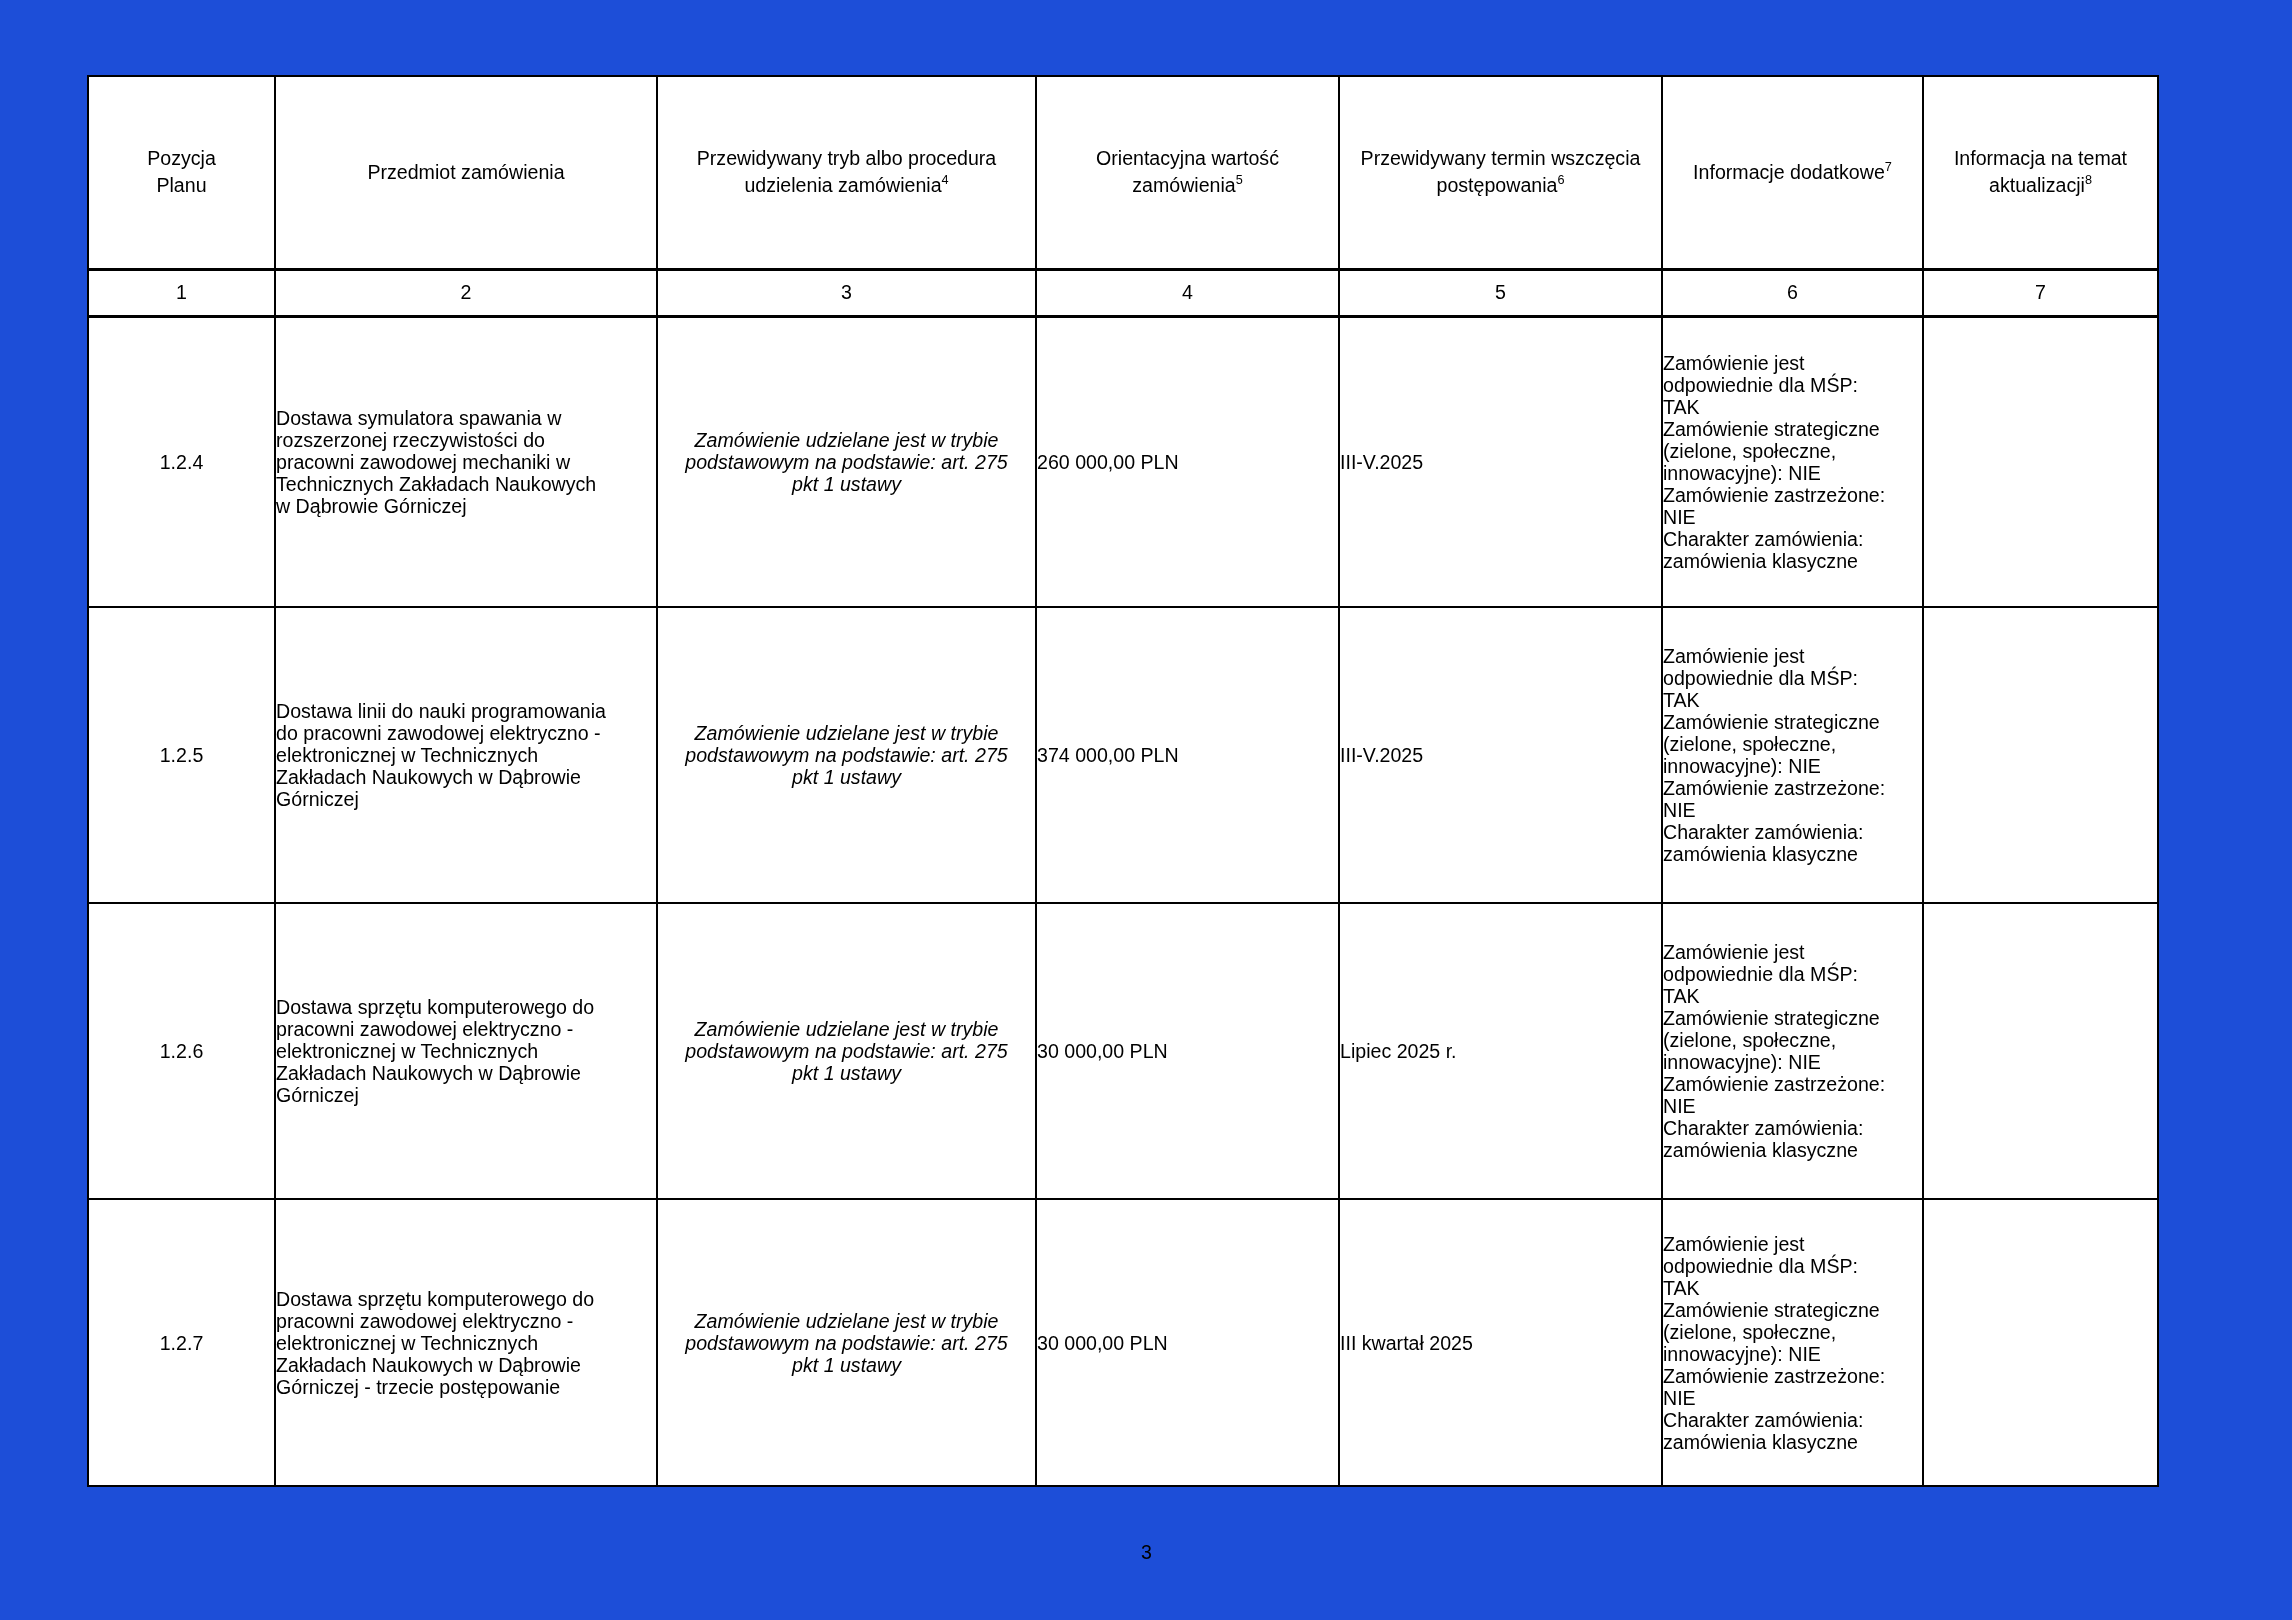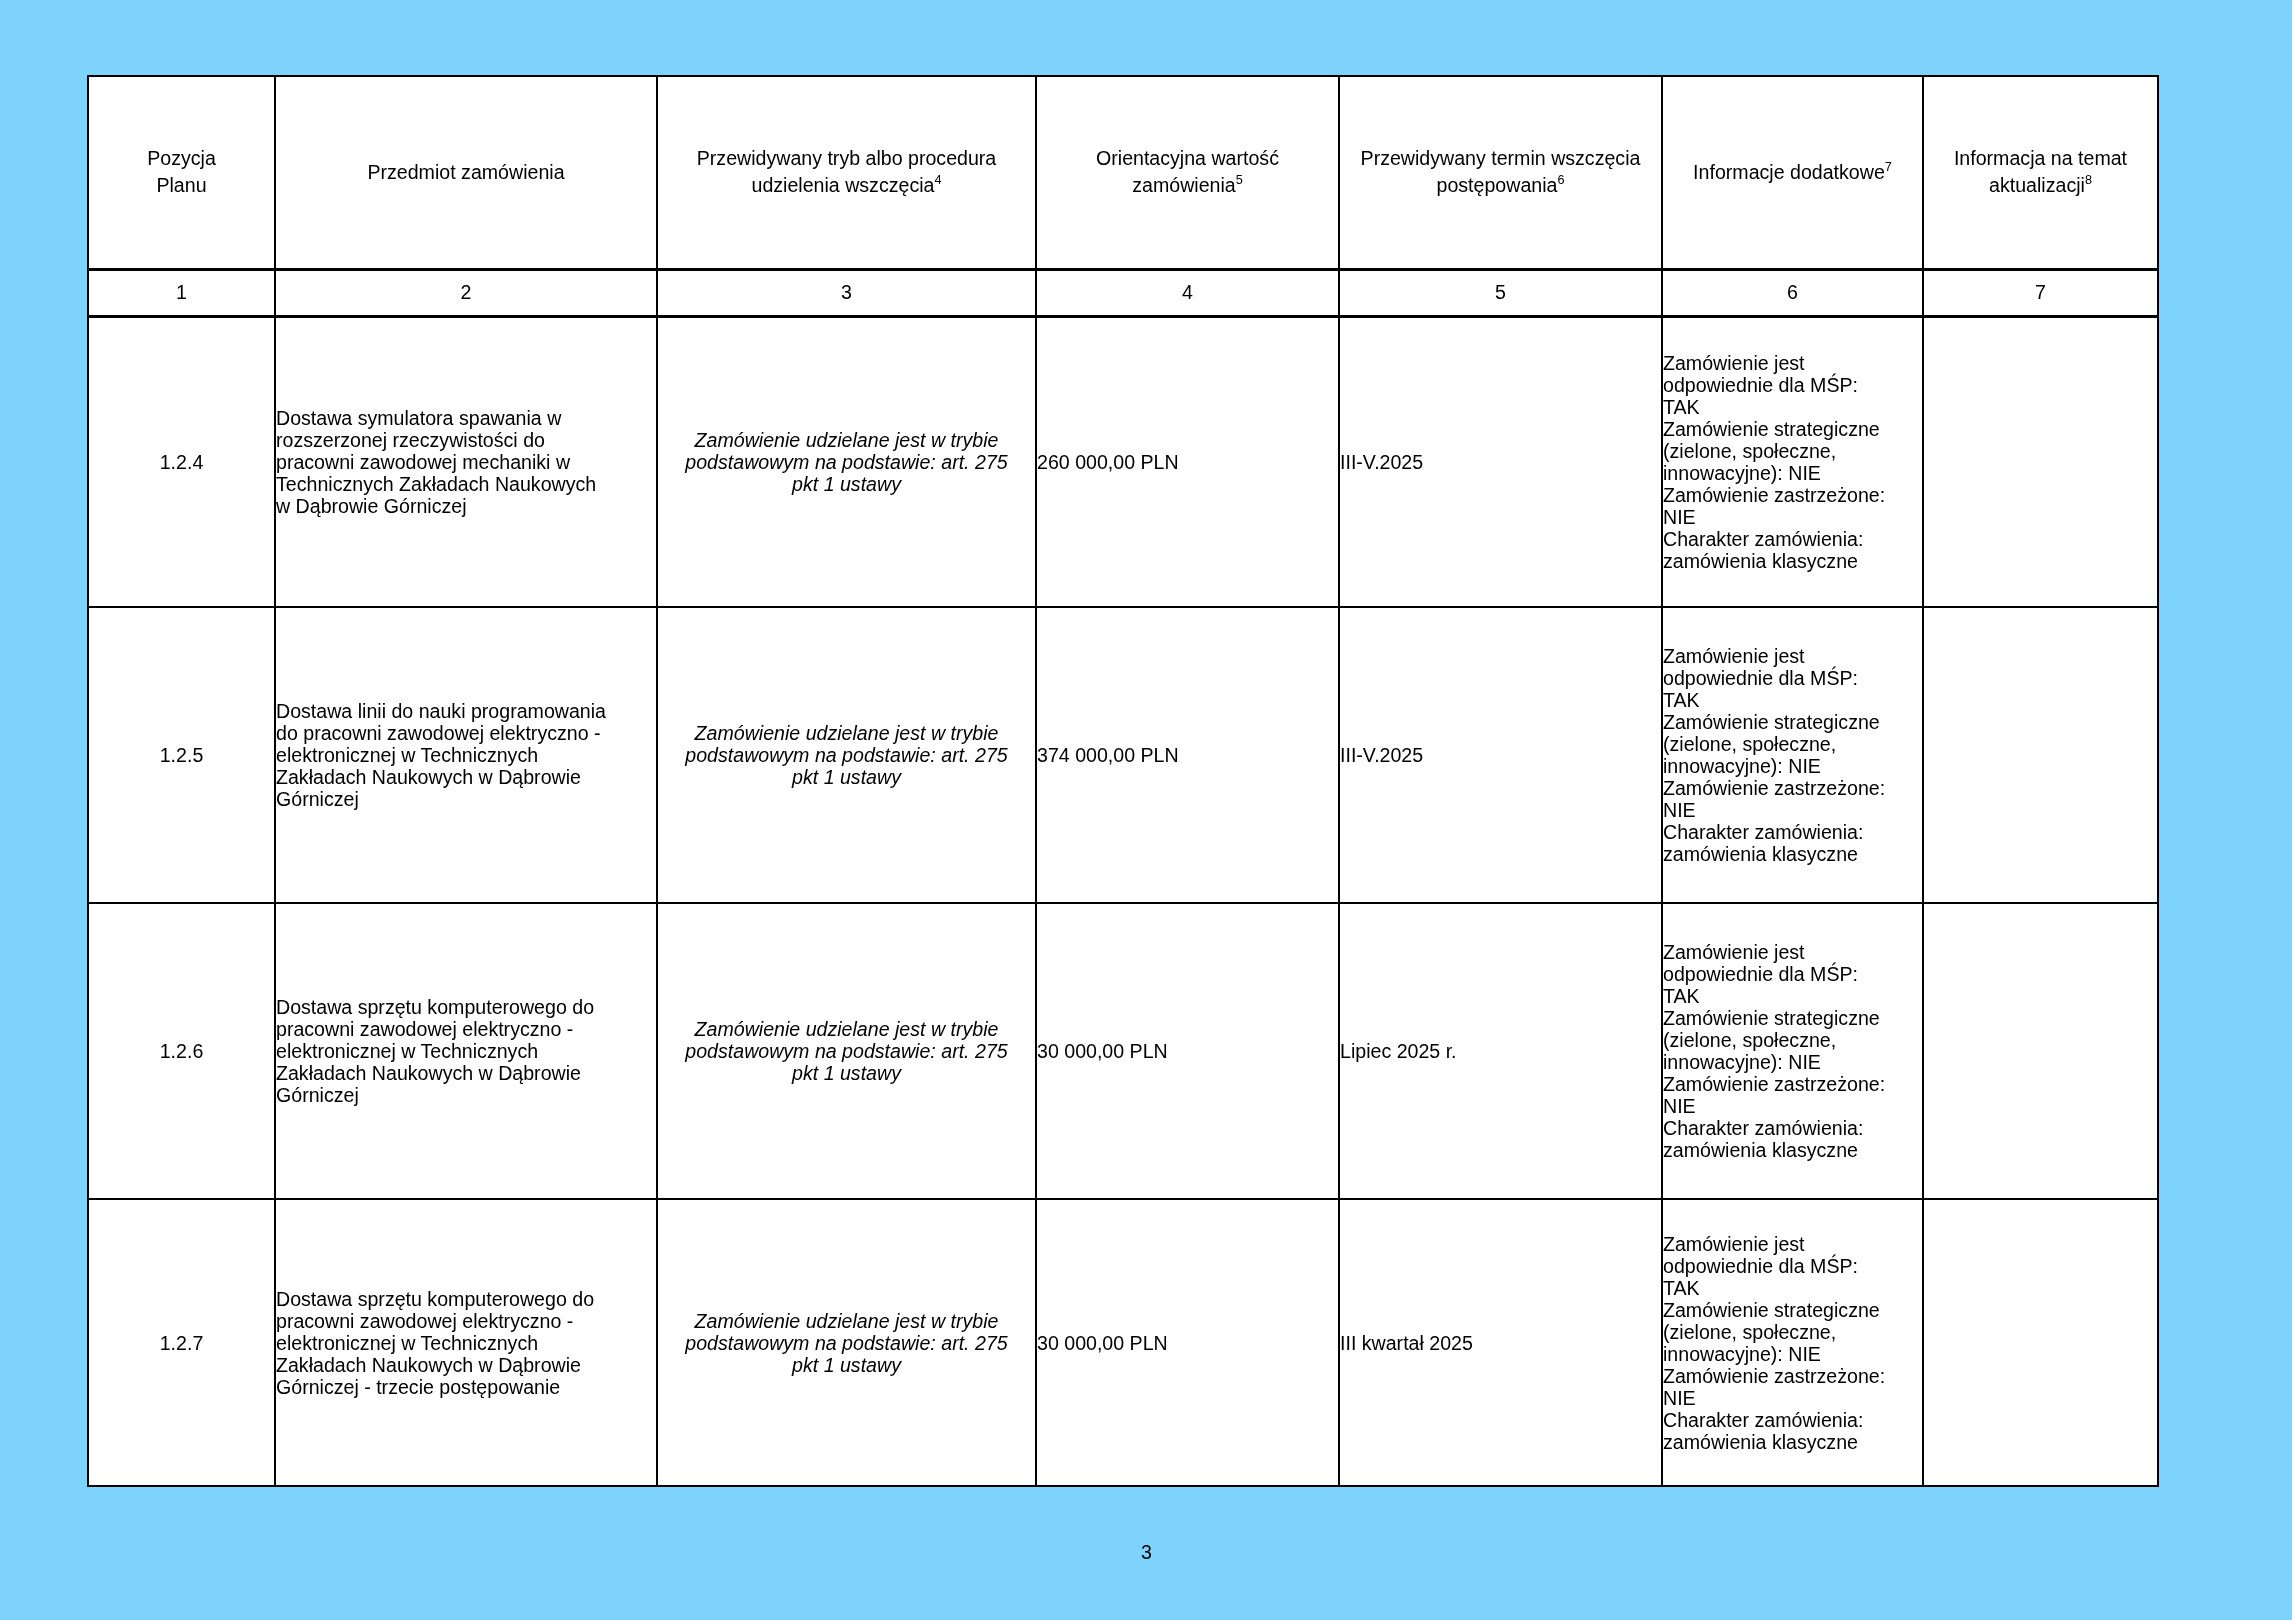--- a/index.html
+++ b/index.html
@@ -9,21 +9,21 @@
     width: 2293px;
     height: 1620px;
     overflow: hidden;
     font-family: "Liberation Sans", "DejaVu Sans", sans-serif;
     color: #000000;
   }
   .sheet {
     position: relative;
     width: 2293px;
     height: 1620px;
-    background: #7dd3fc;
+    background: #1d4ed8;
   }
   table.plan {
     position: absolute;
     left: 87px;
     top: 75px;
     width: 2071px;
     border-collapse: collapse;
     table-layout: fixed;
     background: #ffffff;
   }
@@ -91,21 +91,21 @@
       <col style="width:323px">
       <col style="width:261px">
       <col style="width:235px">
     </colgroup>
     <thead>
       <tr class="header-row">
         <th>Pozycja
 Planu</th>
         <th>Przedmiot zamówienia</th>
         <th><span>Przewidywany tryb albo procedura
-udzielenia wszczęcia</span><sup>4</sup></th>
+udzielenia zamówienia</span><sup>4</sup></th>
         <th><span>Orientacyjna wartość
 zamówienia</span><sup>5</sup></th>
         <th><span>Przewidywany termin wszczęcia
 postępowania</span><sup>6</sup></th>
         <th><span>Informacje dodatkowe</span><sup>7</sup></th>
         <th><span>Informacja na temat
 aktualizacji</span><sup>8</sup></th>
       </tr>
       <tr class="number-row">
         <td>1</td>

